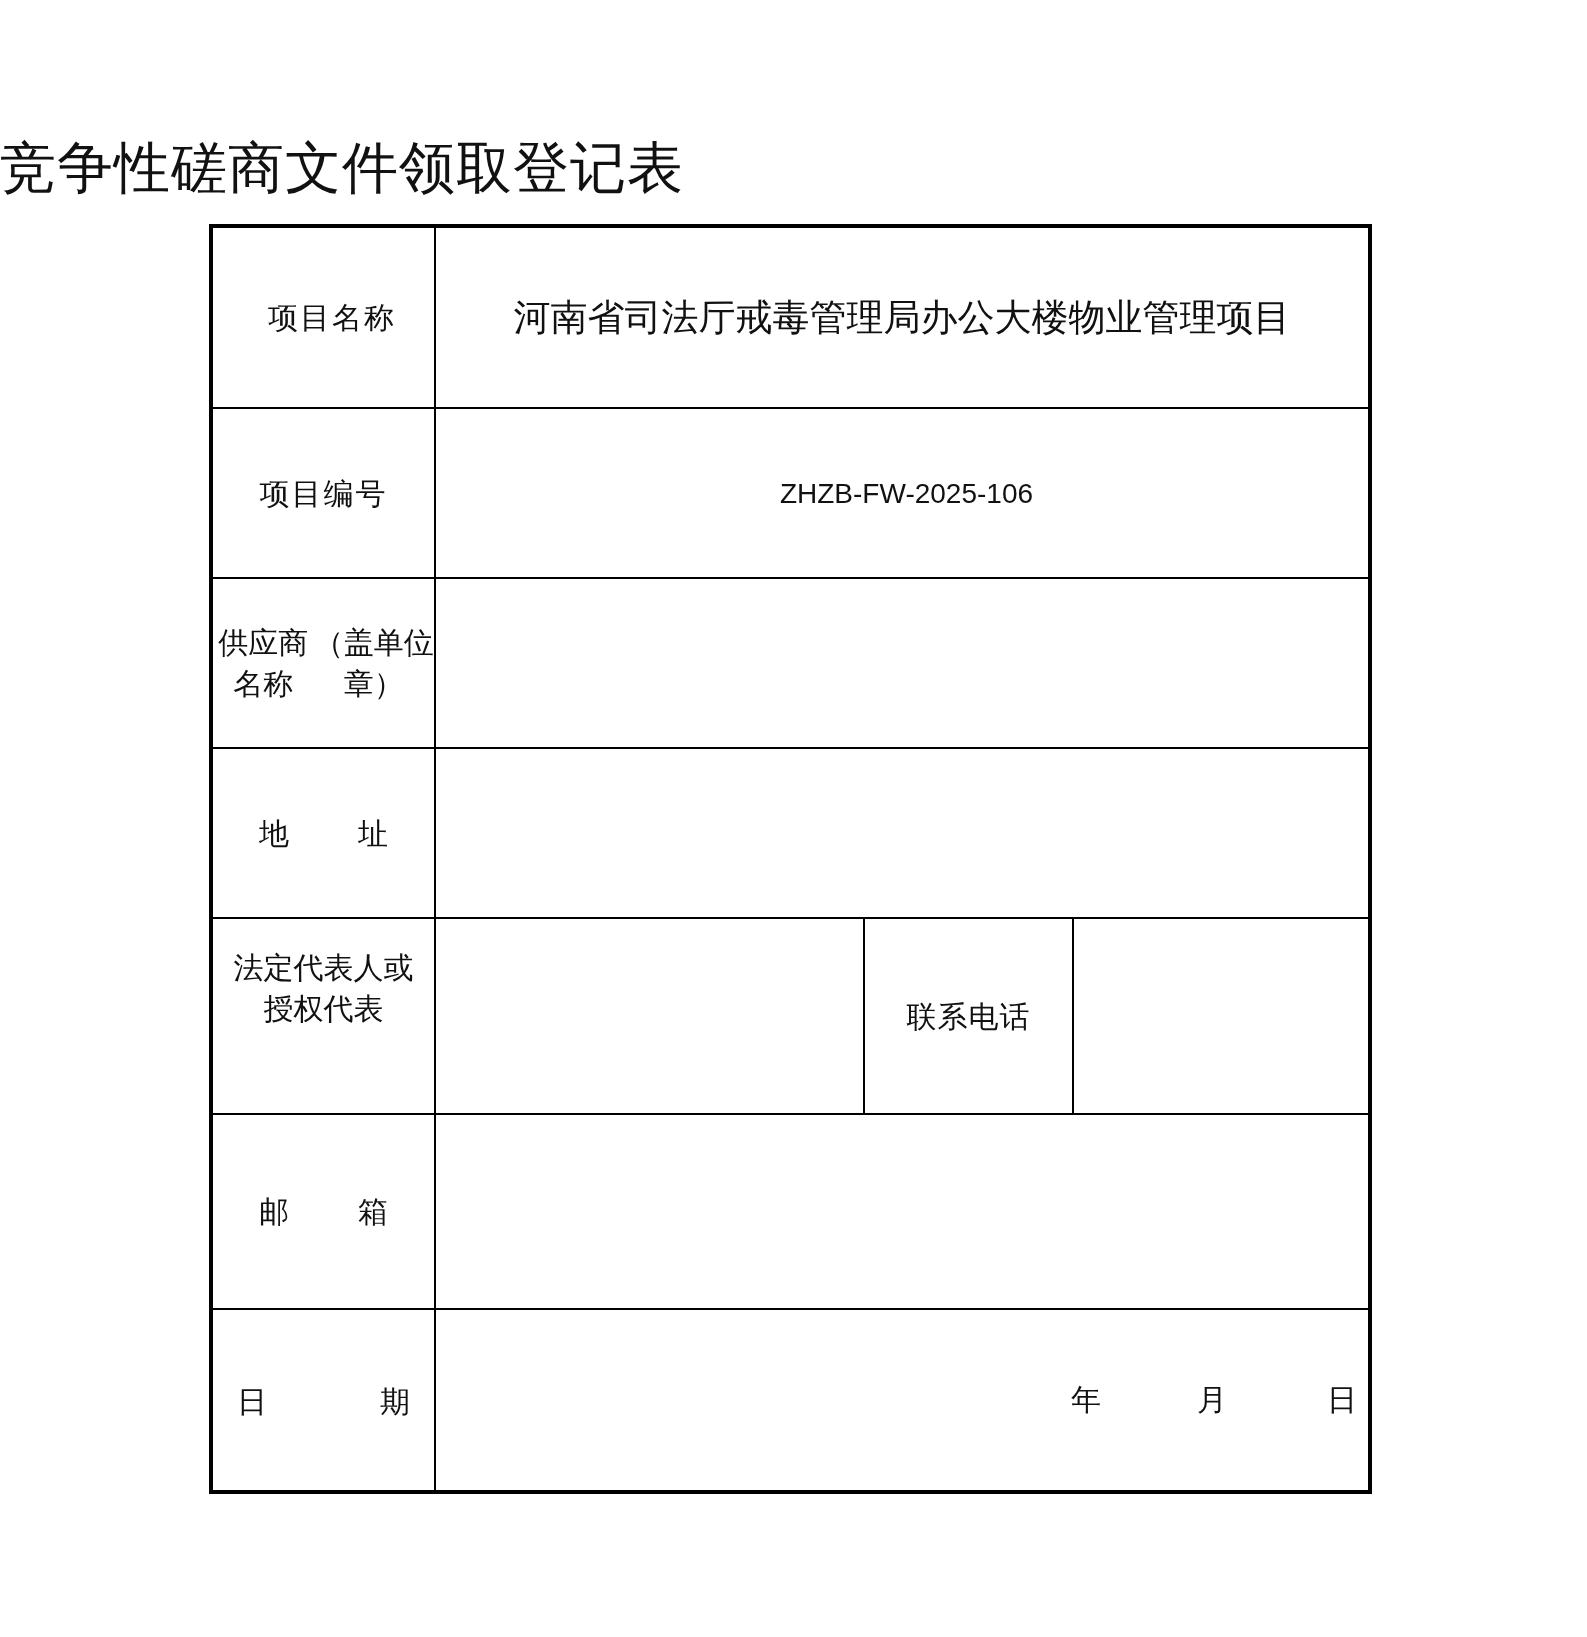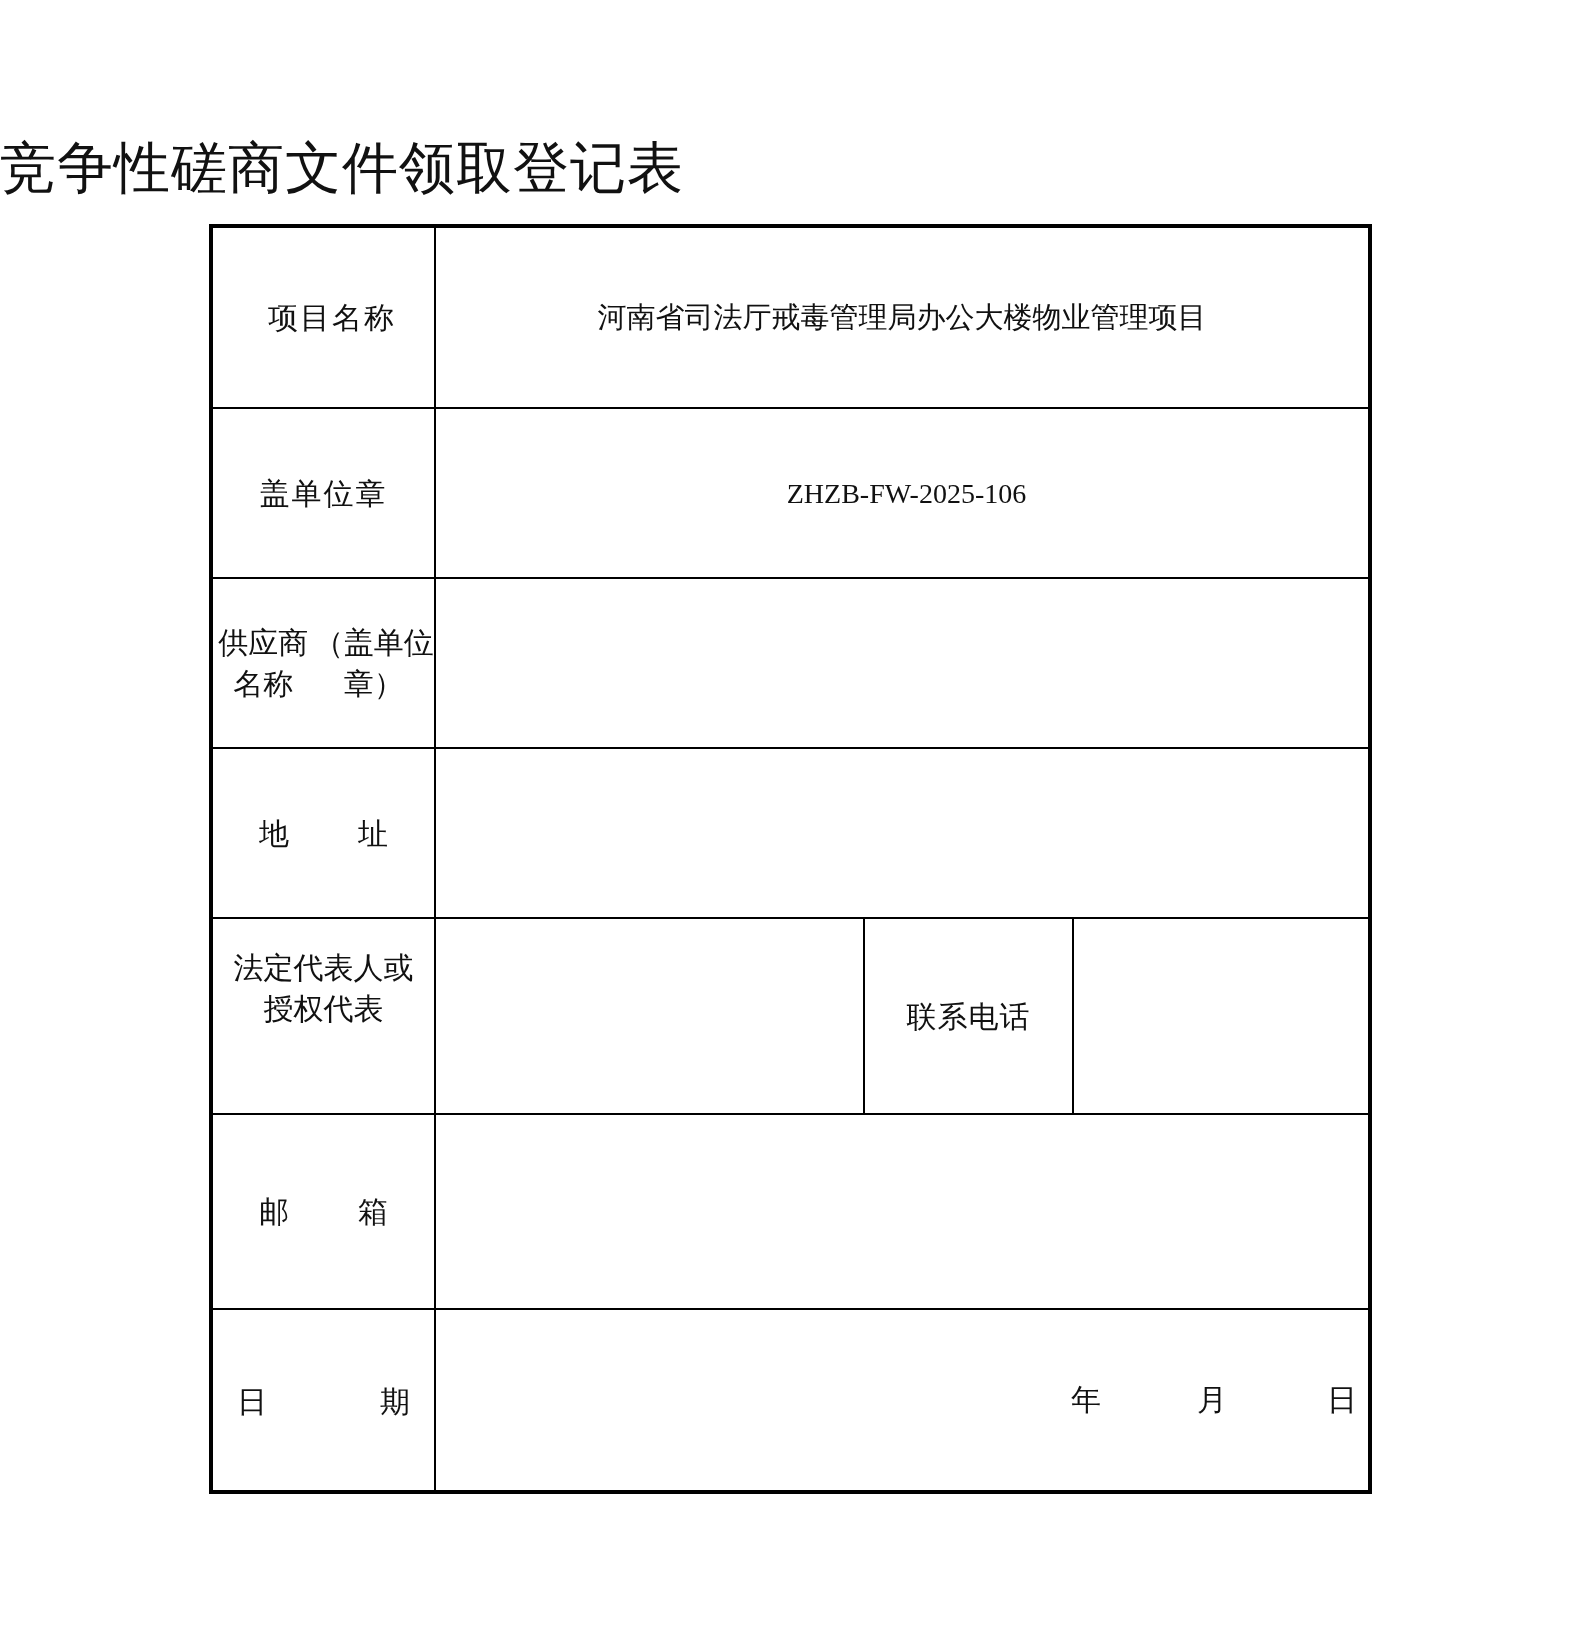--- a/index.html
+++ b/index.html
@@ -17,21 +17,21 @@
       border: 4px solid #000; box-sizing: border-box;
     }
     .hline, .vline { position: absolute; background: #000; }
     .hline { height: 2px; }
     .vline { width: 2px; }
     .cell {
       position: absolute; display: flex; align-items: center; justify-content: center;
       text-align: center; font-size: 30px; line-height: 41px; box-sizing: border-box;
     }
     .label-spread { justify-content: space-between; padding: 0 24px; }
-    .mono { font-family: Liberation Serif, serif; font-size: 28px; letter-spacing: 0px; padding-left: 9px; }
+    .mono { font-family: Liberation Sans, sans-serif; font-size: 28px; letter-spacing: 0px; padding-left: 9px; }
     .date-parts {
       position: absolute; display: flex; align-items: center; font-size: 30px;
     }
   </style>
 </head>
 <body>
 
 <div class="title">竞争性磋商文件领取登记表</div>
 
 <div class="form-table"></div>
@@ -40,23 +40,23 @@
 <div class="hline" style="left:211px; top:407px; width:1159px;"></div>
 <div class="hline" style="left:211px; top:577px; width:1159px;"></div>
 <div class="hline" style="left:211px; top:747px; width:1159px;"></div>
 <div class="hline" style="left:211px; top:917px; width:1159px;"></div>
 <div class="hline" style="left:211px; top:1113px; width:1159px;"></div>
 <div class="hline" style="left:211px; top:1308px; width:1159px;"></div>
 <div class="vline" style="left:863px; top:918px; height:196px;"></div>
 <div class="vline" style="left:1072px; top:918px; height:196px;"></div>
 
 <div class="cell" style="left:213px; top:228px; width:238px; height:179px; letter-spacing:2px;">项目名称</div>
-<div class="cell" style="left:436px; top:228px; width:932px; height:179px; font-size:29px;">河南省司法厅戒毒管理局办公大楼物业管理项目</div>
+<div class="cell" style="left:436px; top:228px; width:932px; height:179px; font-size:37px;">河南省司法厅戒毒管理局办公大楼物业管理项目</div>
 
-<div class="cell" style="left:213px; top:409px; width:221px; height:168px; letter-spacing:2px;">盖单位章</div>
+<div class="cell" style="left:213px; top:409px; width:221px; height:168px; letter-spacing:2px;">项目编号</div>
 <div class="cell mono" style="left:436px; top:409px; width:932px; height:168px;">ZHZB-FW-2025-106</div>
 
 <div class="cell" style="left:213px; top:579px; width:221px; height:168px; flex-direction:row;">
   <span>供应商名称</span>
   <span>（盖单位章）</span>
 </div>
 <div class="cell" style="left:436px; top:579px; width:932px; height:168px;"></div>
 
 <div class="cell label-spread" style="left:213px; top:749px; width:221px; height:168px; padding:0 46px 0 46px;">
   <span>地</span>

